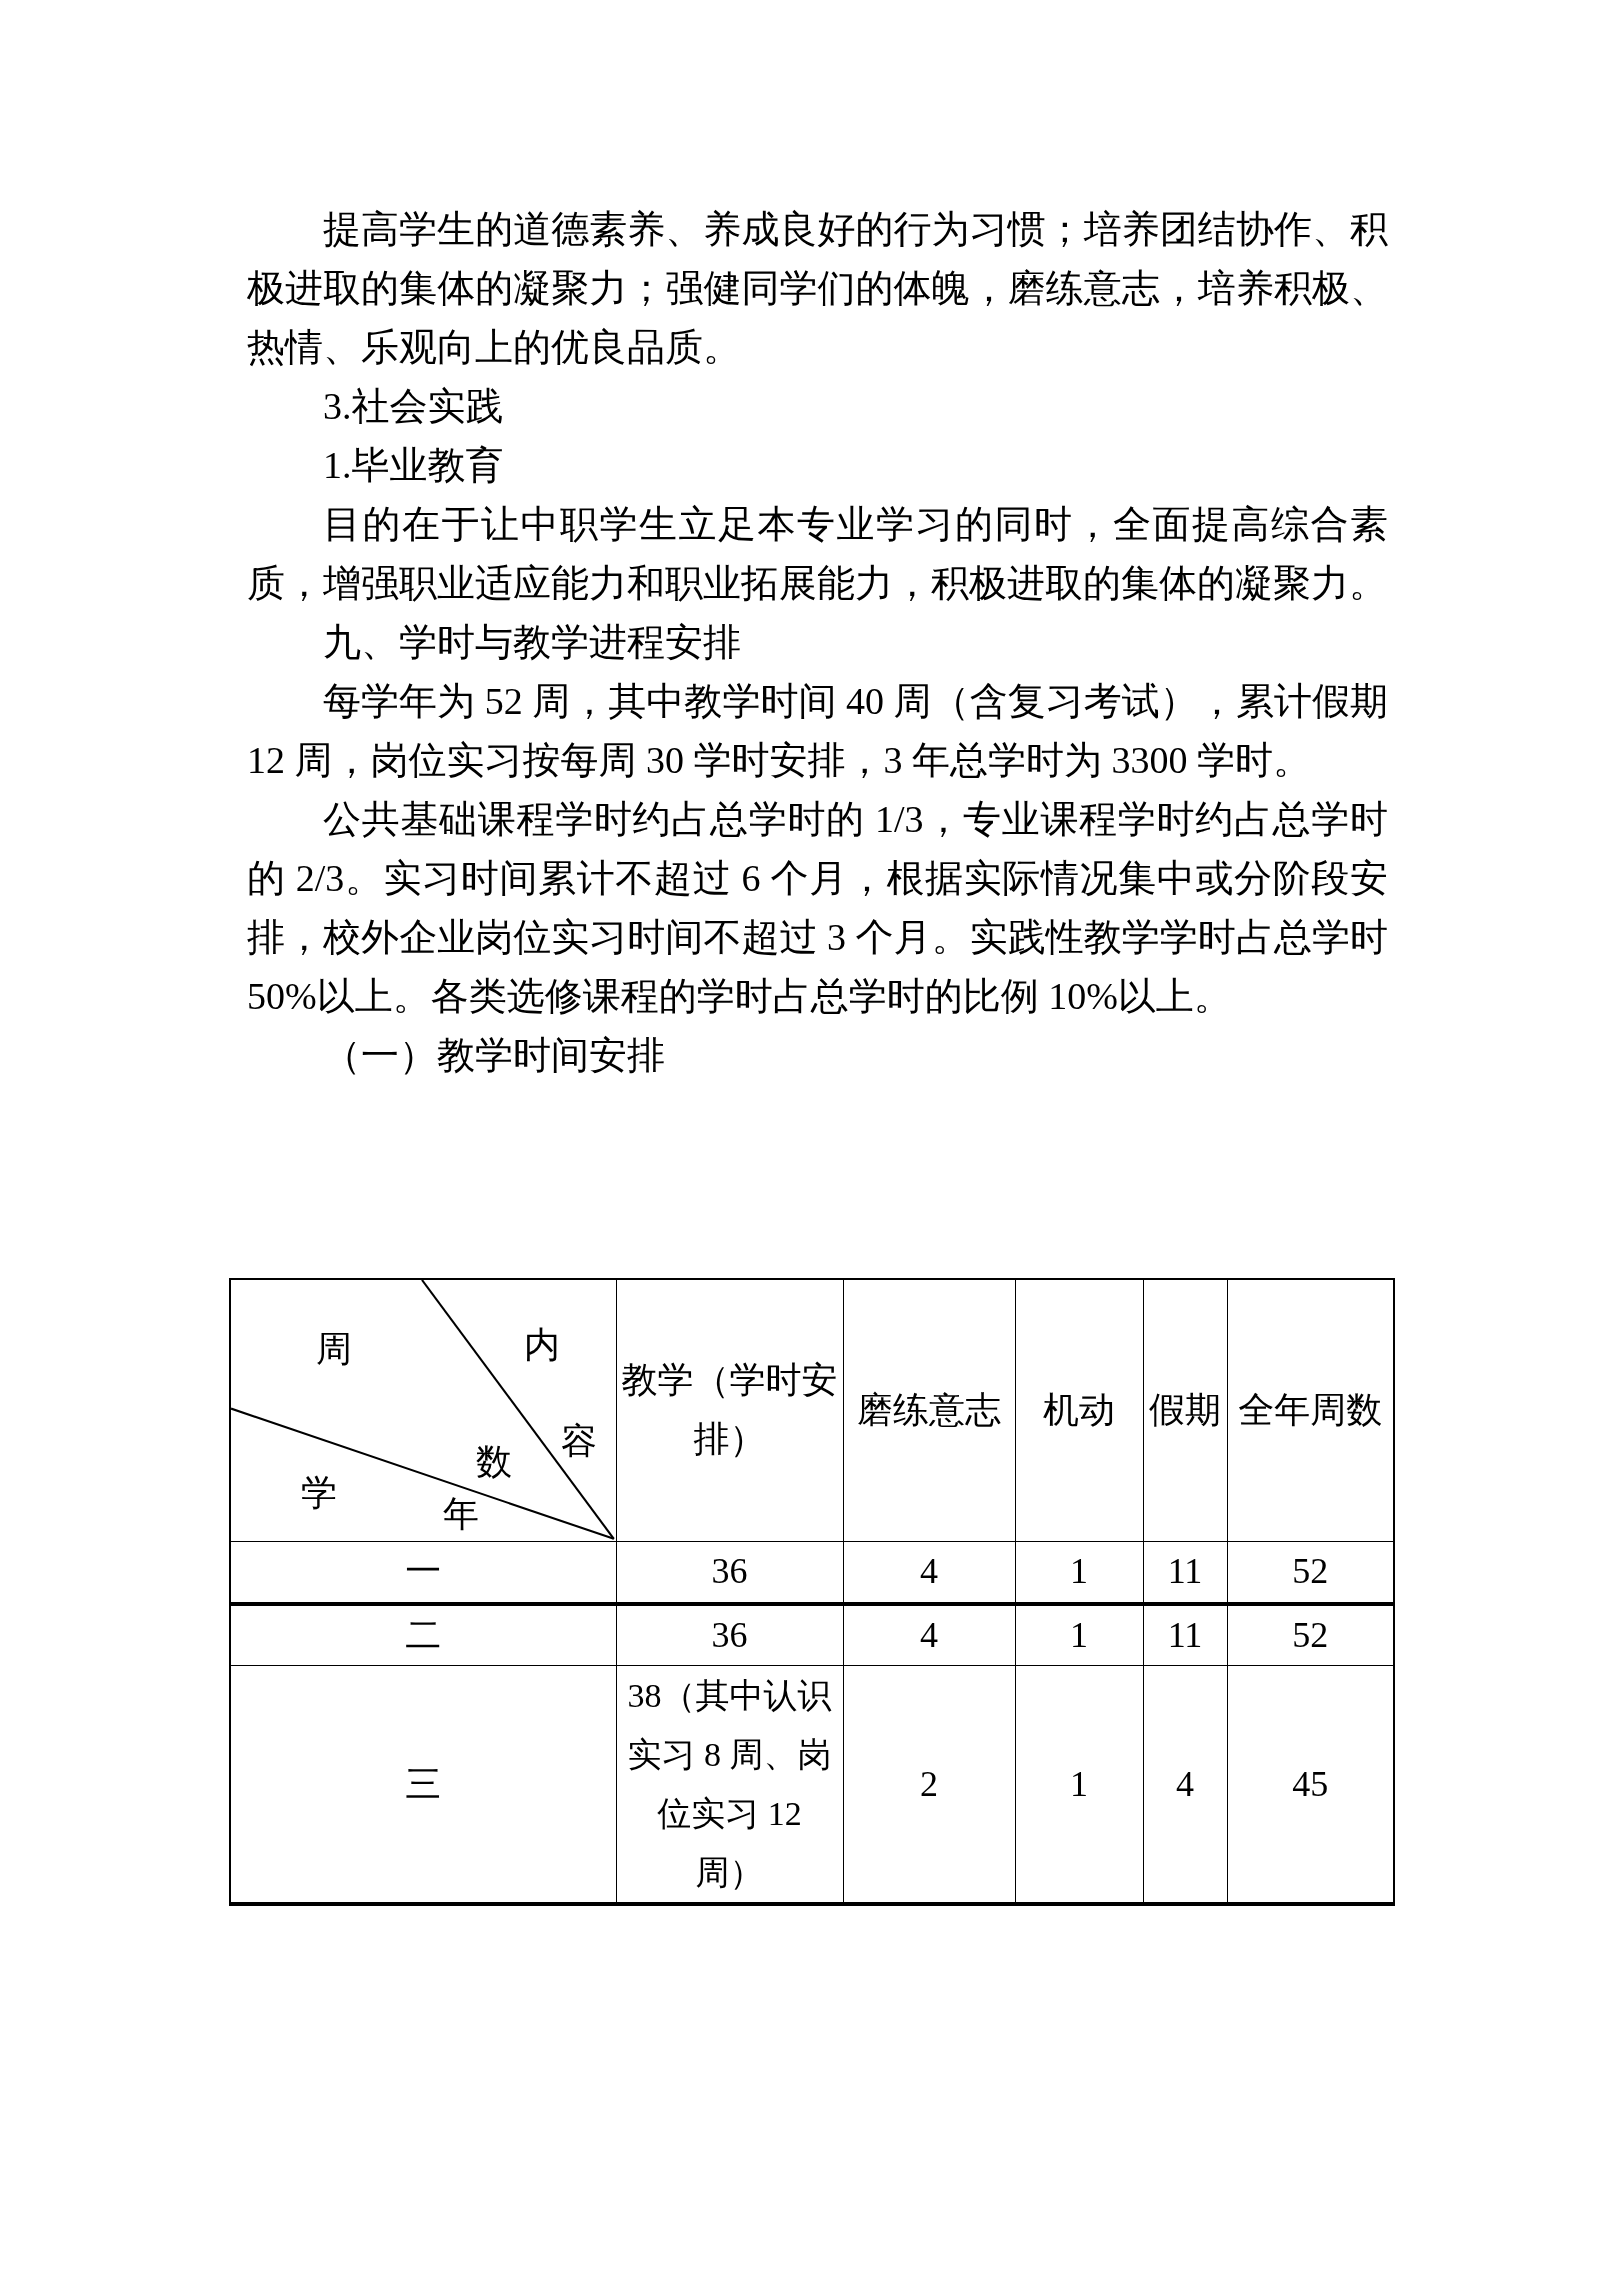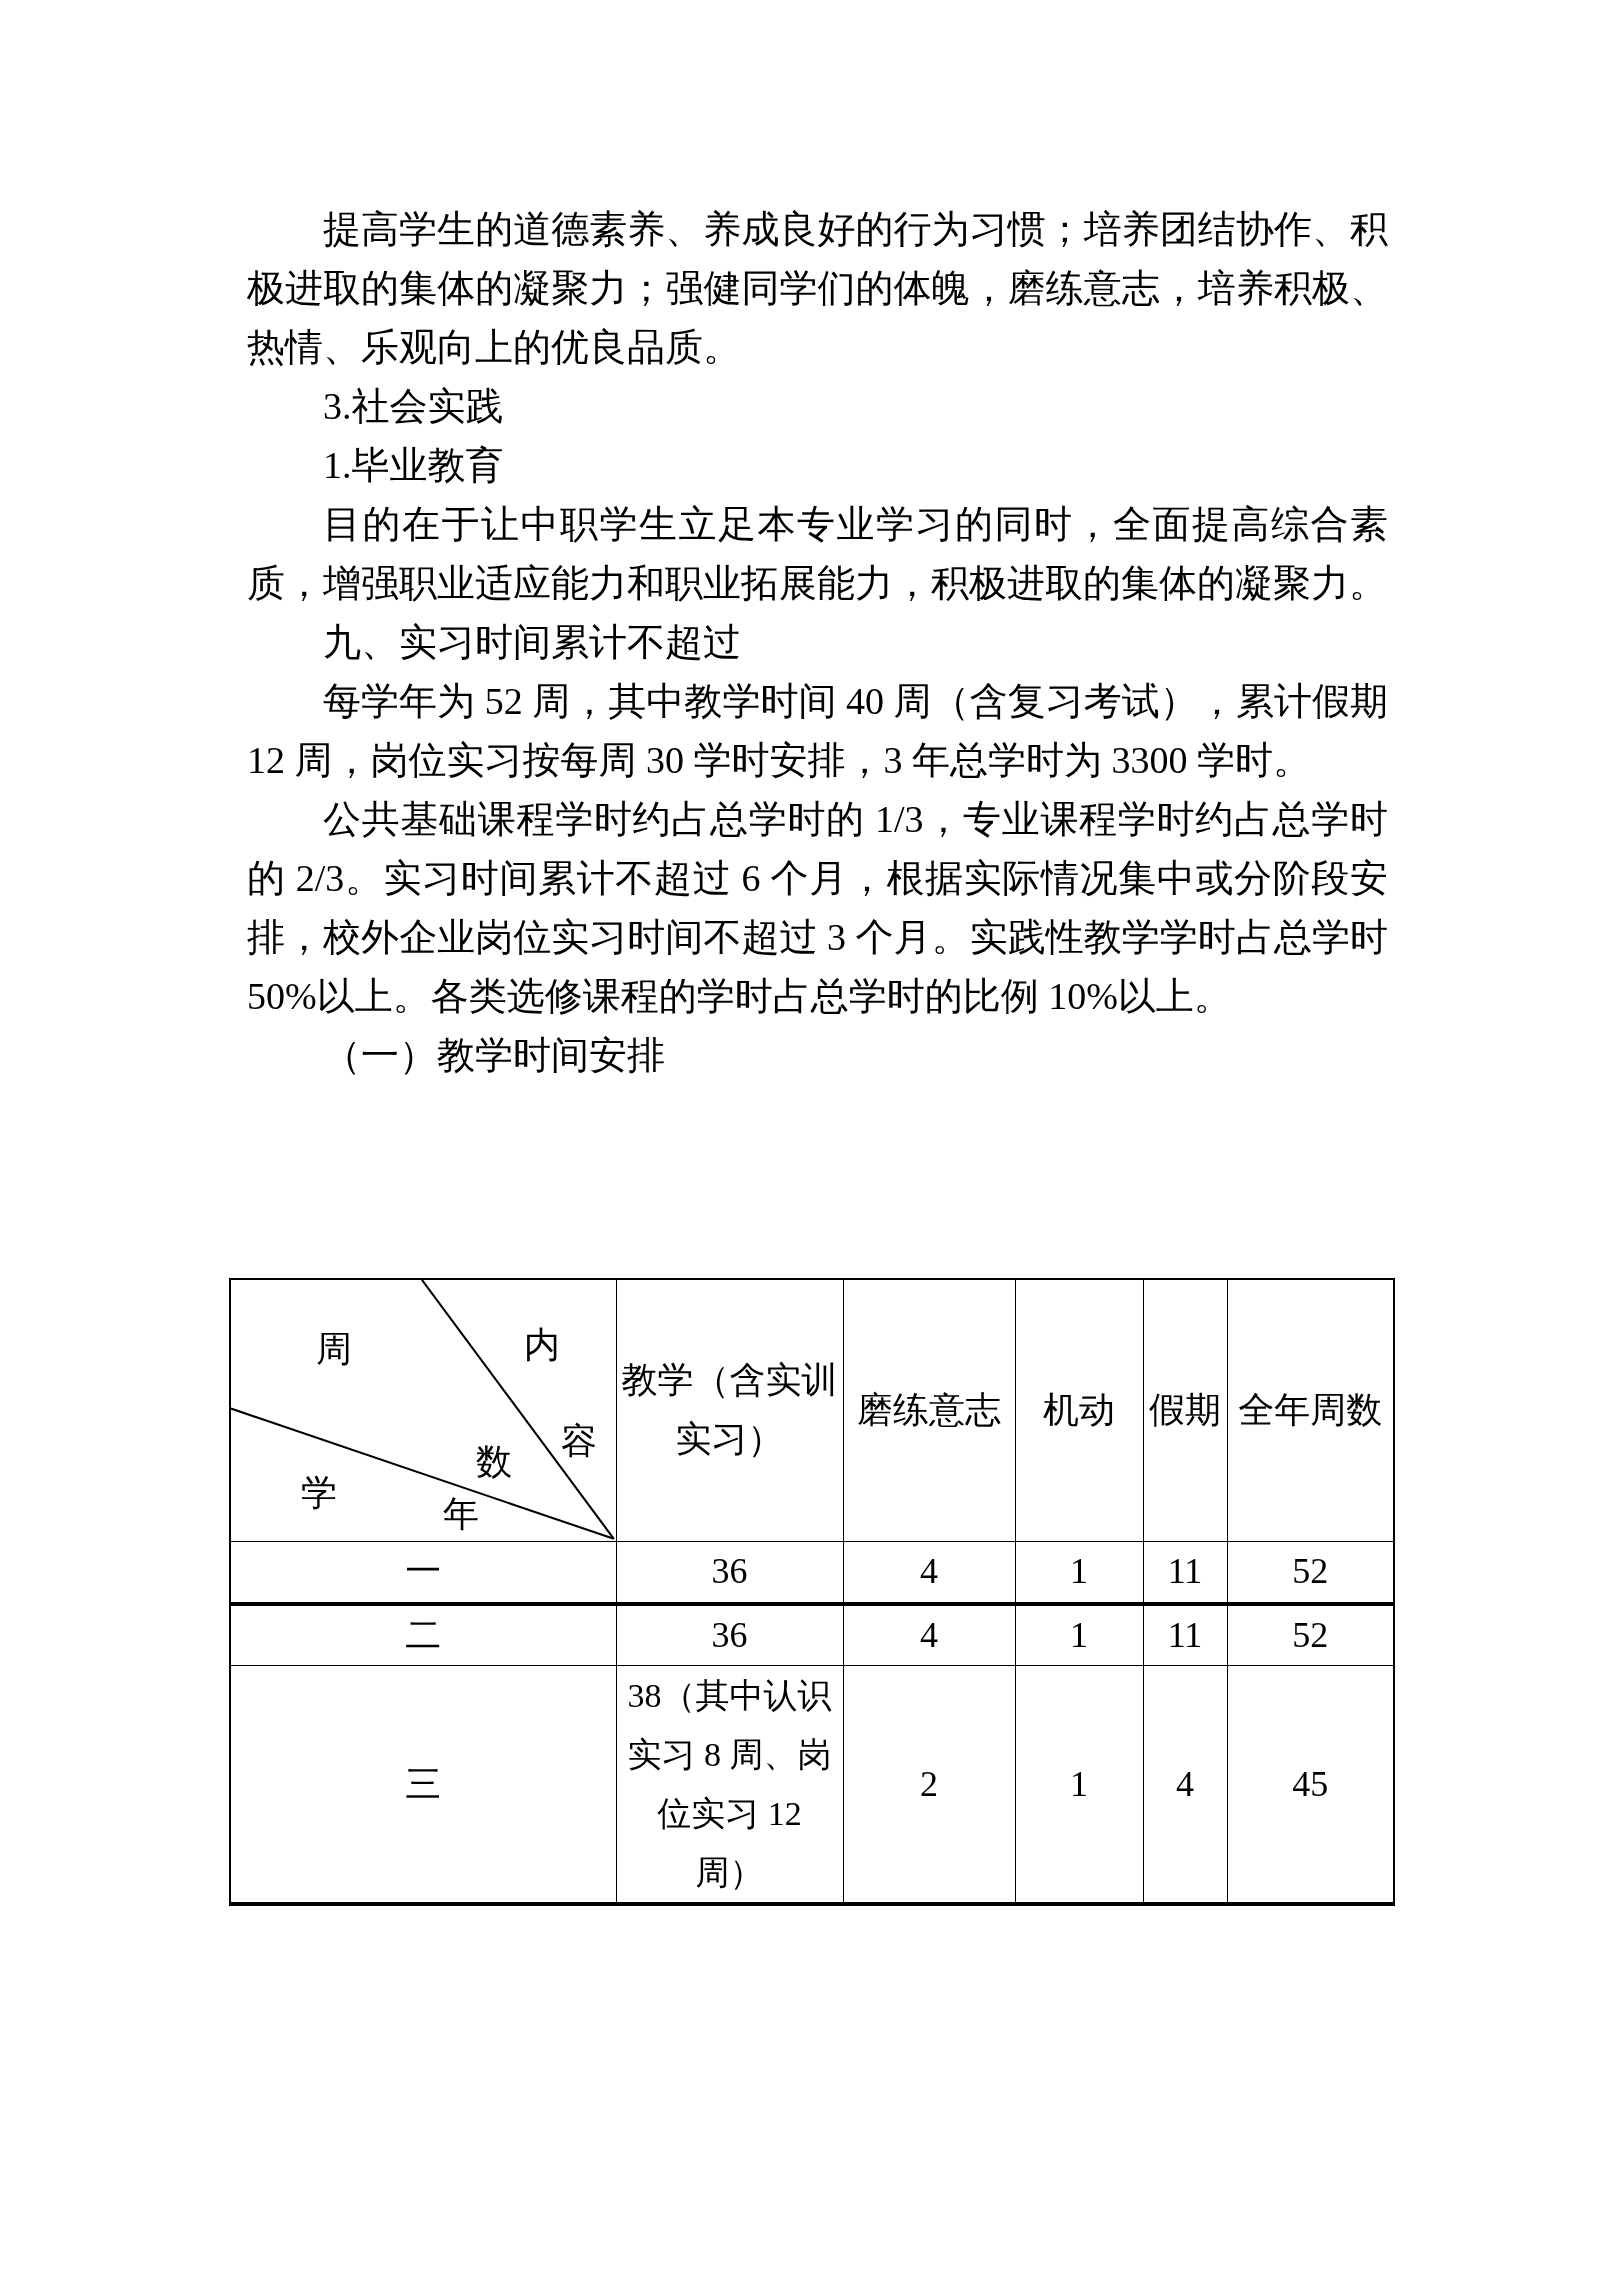--- a/index.html
+++ b/index.html
@@ -55,21 +55,21 @@
 </head>
 <body>
 
 <div class="page">
 
   <div class="text-block">
     <p>提高学生的道德素养、养成良好的行为习惯；培养团结协作、积极进取的集体的凝聚力；强健同学们的体魄，磨练意志，培养积极、热情、乐观向上的优良品质。</p>
     <p>3.社会实践</p>
     <p>1.毕业教育</p>
     <p>目的在于让中职学生立足本专业学习的同时，全面提高综合素质，增强职业适应能力和职业拓展能力，积极进取的集体的凝聚力。</p>
-    <h2 class="heading-bold">九、实习时间累计不超过</h2>
+    <h2 class="heading-bold">九、学时与教学进程安排</h2>
     <p>每学年为 52 周，其中教学时间 40 周（含复习考试），累计假期 12 周，岗位实习按每周 30 学时安排，3 年总学时为 3300 学时。</p>
     <p>公共基础课程学时约占总学时的 1/3，专业课程学时约占总学时的 2/3。实习时间累计不超过 6 个月，根据实际情况集中或分阶段安排，校外企业岗位实习时间不超过 3 个月。实践性教学学时占总学时 50%以上。各类选修课程的学时占总学时的比例 10%以上。</p>
     <h3 class="subheading-bold">（一）教学时间安排</h3>
   </div>
 
   <table class="sched">
     <colgroup>
       <col style="width:386px">
         <col style="width:227px">
         <col style="width:172px">
@@ -84,21 +84,21 @@
           <line x1="227" y1="0" x2="455" y2="308" stroke="#000" stroke-width="2.5"></line>
           <line x1="0" y1="153" x2="455" y2="308" stroke="#000" stroke-width="2.5"></line>
         </svg>
         <span class="diag-char dg0">周</span>
         <span class="diag-char dg1">内</span>
         <span class="diag-char dg2">容</span>
         <span class="diag-char dg3">数</span>
         <span class="diag-char dg4">学</span>
         <span class="diag-char dg5">年</span>
       </td>
-      <td>教学（含实训实习）</td>
+      <td>教学（学时安排）</td>
       <td>磨练意志</td>
       <td>机动</td>
       <td>假期</td>
       <td>全年周数</td>
     </tr>
     <tr class="row-thick" style="height:63px;">
       <td>一</td>
       <td>36</td>
       <td>4</td>
       <td>1</td>

